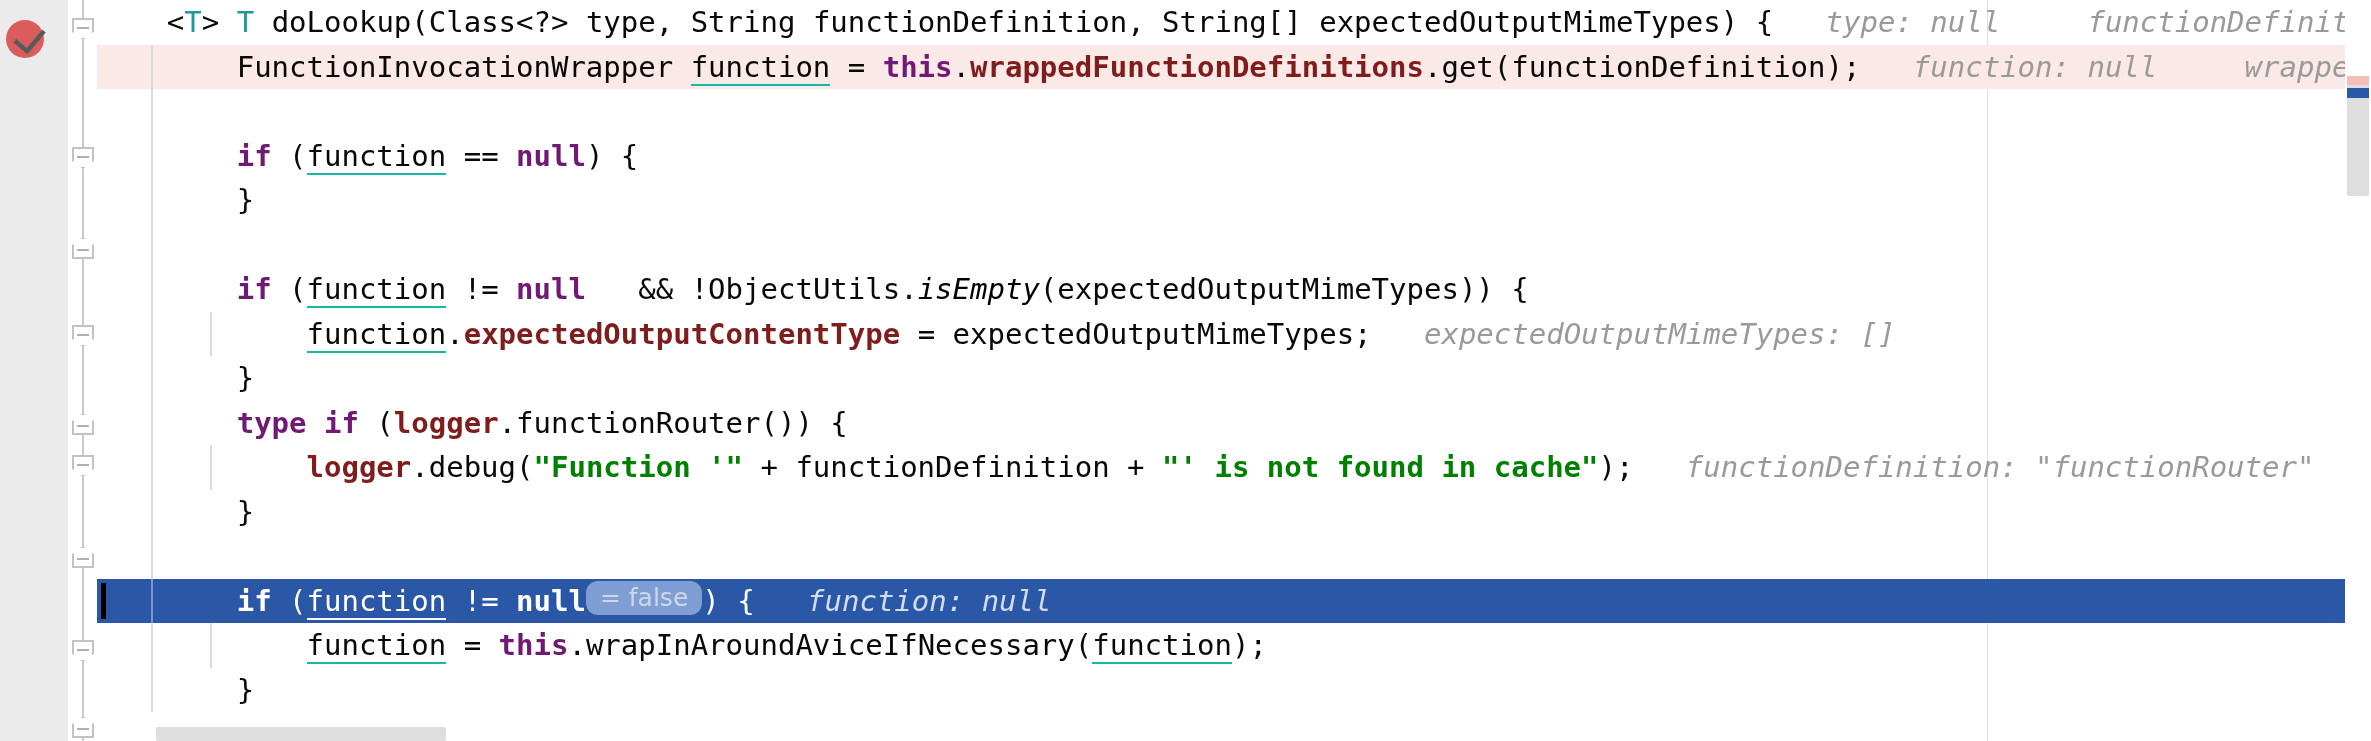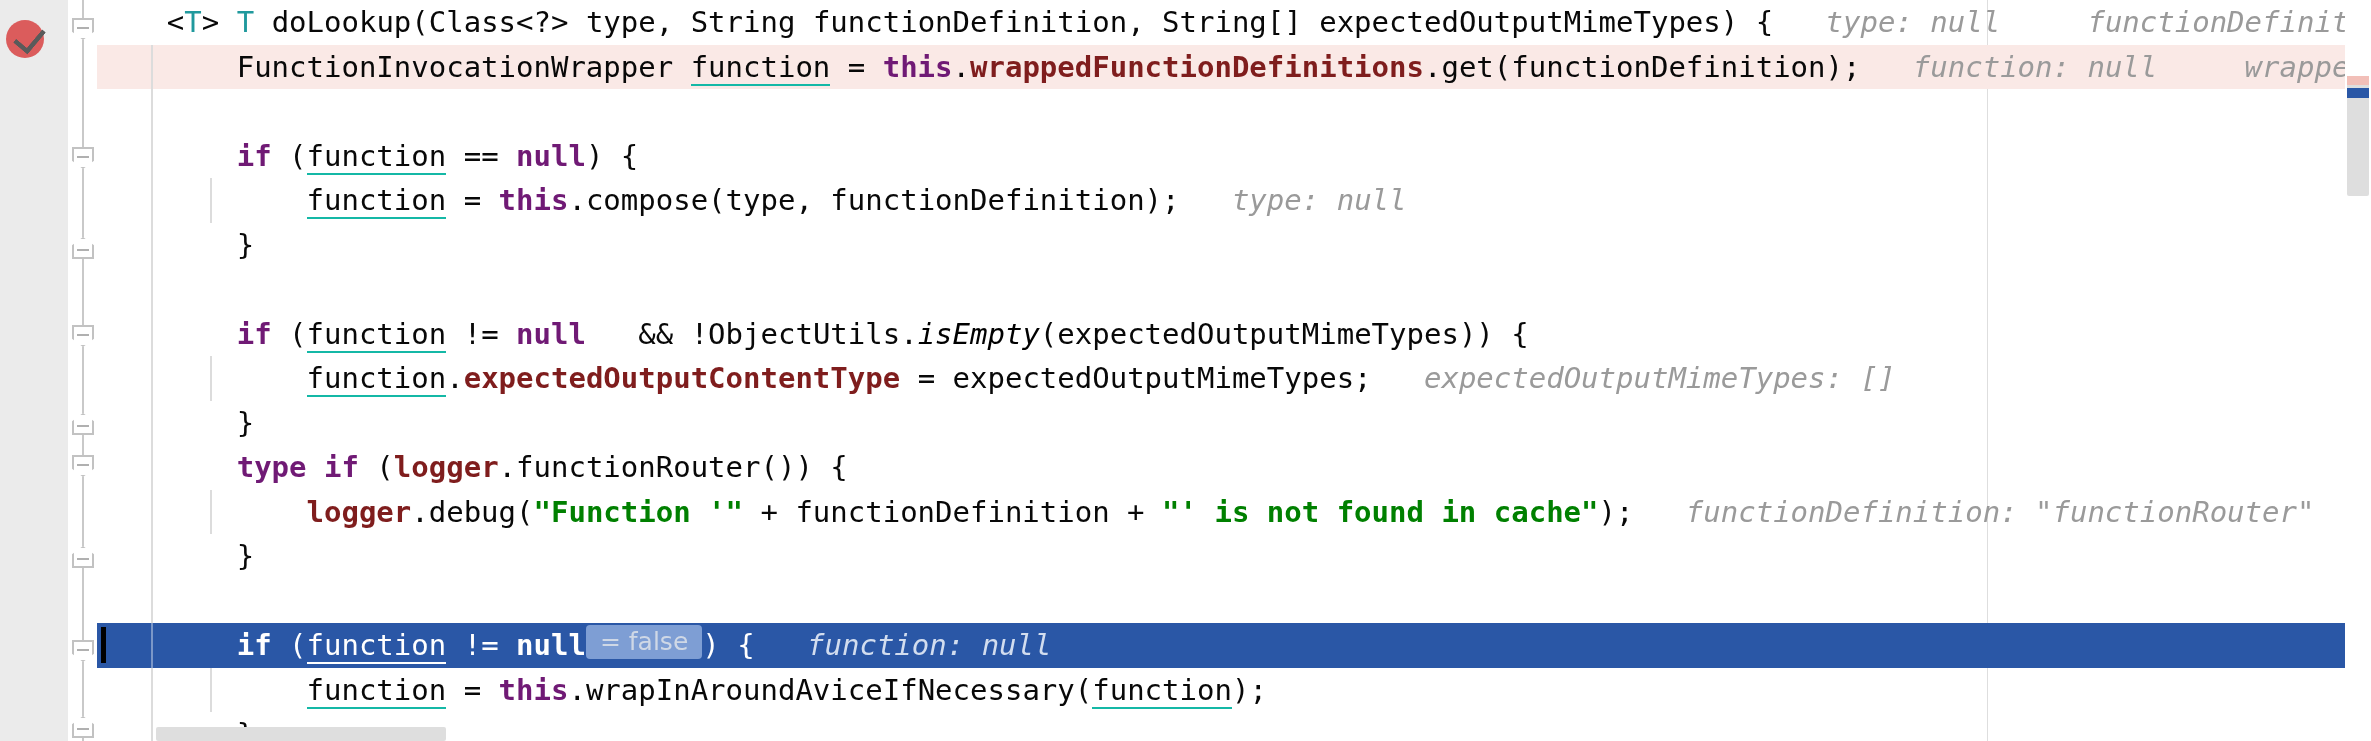--- a/index.html
+++ b/index.html
@@ -188,21 +188,21 @@
     font-style: italic;
     font-weight: normal;
   }
   .line.selected-line .hint { color: #d2ddef; }
 
   
   .valbadge {
     display: inline-block;
     background: #7e9ed4;
     color: #cfd8e6;
-    border-radius: 4px;
+    border-radius: 12px;
     padding: 2px 14px;
     font-size: 25px;
     line-height: 30px;
     font-style: normal;
     font-family: "DejaVu Sans", sans-serif;
     vertical-align: 5px;
   }
 
   
   .vscroll {
@@ -302,21 +302,20 @@
       </div>
   </div>
 
   <div class="code-area">
     <div class="margin-line"></div>
     <div class="lines" id="code-lines">
         <div class="line"><span class="ltext"><span class="plain">    </span><span class="plain">&lt;</span><span class="typeparam">T</span><span class="plain">&gt; </span><span class="typeparam">T</span><span class="plain"> doLookup(Class&lt;?&gt; type, String functionDefinition, String[] expectedOutputMimeTypes) {</span><span class="hint">   type: null</span><span class="hint">     functionDefinition: "functionRouter"</span></span></div>
         <div class="line error-line"><div class="indent-guide" style="left: 54px;"></div><span class="ltext"><span class="plain">        FunctionInvocationWrapper </span><span class="localvar">function</span><span class="plain"> = </span><span class="kw">this</span><span class="plain">.</span><span class="field">wrappedFunctionDefinitions</span><span class="plain">.get(functionDefinition);</span><span class="hint">   function: null</span><span class="hint">     wrappedFunctionDefinit</span></span></div>
         <div class="line"><div class="indent-guide" style="left: 54px;"></div><span class="ltext"></span></div>
         <div class="line"><div class="indent-guide" style="left: 54px;"></div><span class="ltext"><span class="plain">        </span><span class="kw">if</span><span class="plain"> (</span><span class="localvar">function</span><span class="plain"> == </span><span class="kw">null</span><span class="plain">) {</span></span></div>
-        <div class="line"><div class="indent-guide" style="left: 54px;"></div><div class="indent-guide" style="left: 113px;"></div><span class="ltext"><span class="plain">            </span><span class="localvar">function</span><span class="plain"> = </span><span class="kw">this</span><span class="plain">.compose(type, functionDefinition);</span><span class="hint">   type: null</span></span></div>
         <div class="line"><div class="indent-guide" style="left: 54px;"></div><span class="ltext"><span class="plain">        }</span></span></div>
         <div class="line"><div class="indent-guide" style="left: 54px;"></div><span class="ltext"></span></div>
         <div class="line"><div class="indent-guide" style="left: 54px;"></div><span class="ltext"><span class="plain">        </span><span class="kw">if</span><span class="plain"> (</span><span class="localvar">function</span><span class="plain"> != </span><span class="kw">null</span><span class="plain">   &amp;&amp; !ObjectUtils.</span><span class="staticm">isEmpty</span><span class="plain">(expectedOutputMimeTypes)) {</span></span></div>
         <div class="line"><div class="indent-guide" style="left: 54px;"></div><div class="indent-guide" style="left: 113px;"></div><span class="ltext"><span class="plain">            </span><span class="localvar">function</span><span class="plain">.</span><span class="field">expectedOutputContentType</span><span class="plain"> = expectedOutputMimeTypes;</span><span class="hint">   expectedOutputMimeTypes: []</span></span></div>
         <div class="line"><div class="indent-guide" style="left: 54px;"></div><span class="ltext"><span class="plain">        }</span></span></div>
         <div class="line"><div class="indent-guide" style="left: 54px;"></div><span class="ltext"><span class="plain">        </span><span class="kw">type if</span><span class="plain"> (</span><span class="field">logger</span><span class="plain">.functionRouter()) {</span></span></div>
         <div class="line"><div class="indent-guide" style="left: 54px;"></div><div class="indent-guide" style="left: 113px;"></div><span class="ltext"><span class="plain">            </span><span class="field">logger</span><span class="plain">.debug(</span><span class="str">"Function '"</span><span class="plain"> + functionDefinition + </span><span class="str">"' is not found in cache"</span><span class="plain">);</span><span class="hint">   functionDefinition: "functionRouter"</span><span class="hint">     logger: LogAd</span></span></div>
         <div class="line"><div class="indent-guide" style="left: 54px;"></div><span class="ltext"><span class="plain">        }</span></span></div>
         <div class="line"><div class="indent-guide" style="left: 54px;"></div><span class="ltext"></span></div>
         <div class="line selected-line"><div class="indent-guide" style="left: 54px;"></div><div class="caret"></div><span class="ltext"><span class="plain">        </span><span class="kw">if</span><span class="plain"> (</span><span class="localvar">function</span><span class="plain"> != </span><span class="kw">null</span><span class="valbadge">= false</span><span class="plain">) {</span><span class="hint">   function: null</span></span></div>

